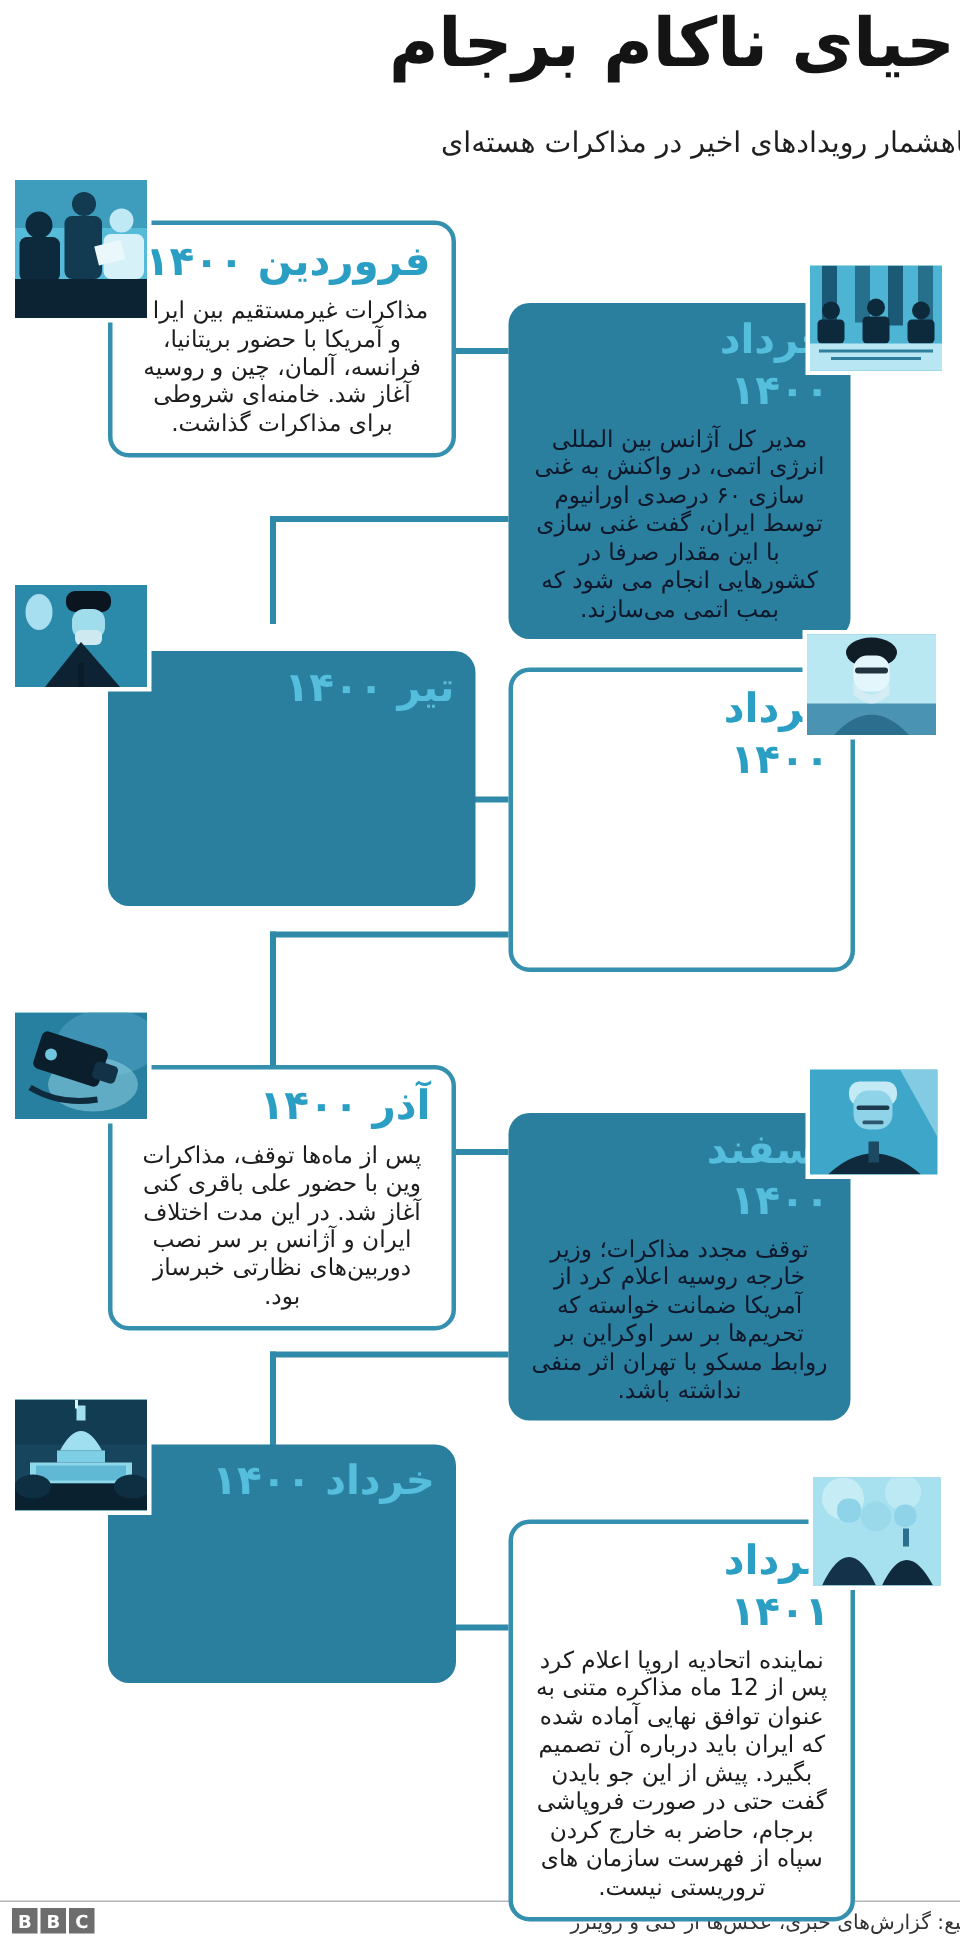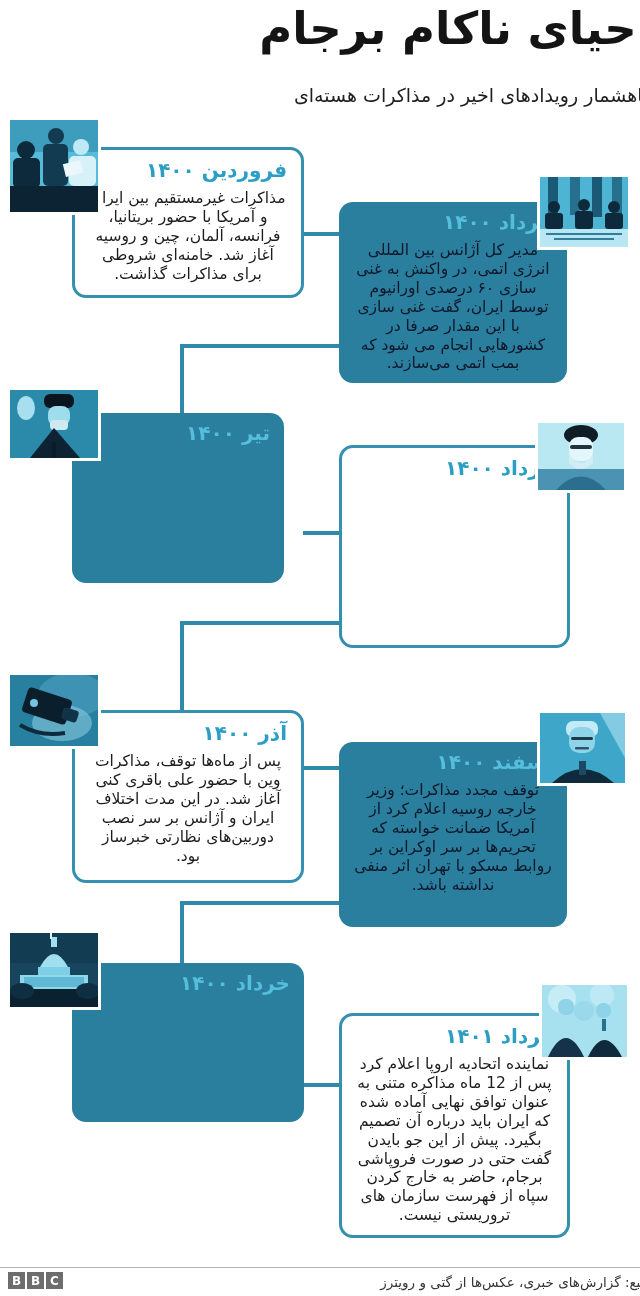--- a/index.html
+++ b/index.html
@@ -17,21 +17,21 @@
     font-size:19px;color:#1f1f1f;
   }
   
   .block{
     position:absolute;border-radius:14px;box-sizing:border-box;
     padding:8px 14px 10px;direction:rtl;z-index:2;
   }
   .block.solid{background:#2b7f9e;}
   .block.outline{background:#ffffff;border:3px solid #3490ae;}
   .date{
-    font-size:20px;font-weight:bold;text-align:right;line-height:1.25;
+    font-size:27px;font-weight:bold;text-align:right;line-height:1.25;
     margin:0 0 6px 0;
   }
   .solid .date{color:#55bedd;}
   .outline .date{color:#2b9ec4;}
   .photo-right .date{padding-left:0;padding-right:0;margin-left:58px;text-align:right;padding-right:0;}
   .photo-right .date{margin-left:0;padding-right:0;}
   .photo-right .date{text-align:right;}
   .photo-right .date{padding-right:0;margin-right:0;padding-left:62px;}
   .body{
     font-size:15.5px;line-height:1.22;text-align:center;margin:0;
@@ -60,21 +60,21 @@
   .p2{left:540px;top:177px;width:88px;height:70px;}
   .p3{left:10px;top:390px;width:88px;height:68px;}
   .p4{left:538px;top:423px;width:86px;height:67px;}
   .p5{left:10px;top:675px;width:88px;height:71px;}
   .p6{left:540px;top:713px;width:85px;height:70px;}
   .p7{left:10px;top:933px;width:88px;height:74px;}
   .p8{left:542px;top:985px;width:85px;height:72px;}
   
   .b1{left:72px;top:147px;width:232px;min-height:151px;}
   .b2{left:339px;top:202px;width:228px;min-height:176px;}
-  .b3{left:72px;top:413px;width:212px;min-height:170px;}
+  .b3{left:72px;top:434px;width:245px;min-height:170px;}
   .b4{left:339px;top:445px;width:231px;min-height:203px;}
   .b5{left:72px;top:710px;width:232px;min-height:173px;}
   .b6{left:339px;top:742px;width:228px;min-height:185px;}
   .b7{left:72px;top:963px;width:232px;min-height:159px;}
   .b8{left:339px;top:1013px;width:231px;min-height:214px;}
   
   .footer-line{position:absolute;left:0;right:0;top:1267px;height:1px;background:#b5b5b5;}
   .bbc{position:absolute;left:8px;top:1272px;display:flex;gap:2px;direction:ltr;}
   .bbc .sq{
     width:17px;height:17px;background:#6d6d6d;color:#fff;font-weight:bold;

